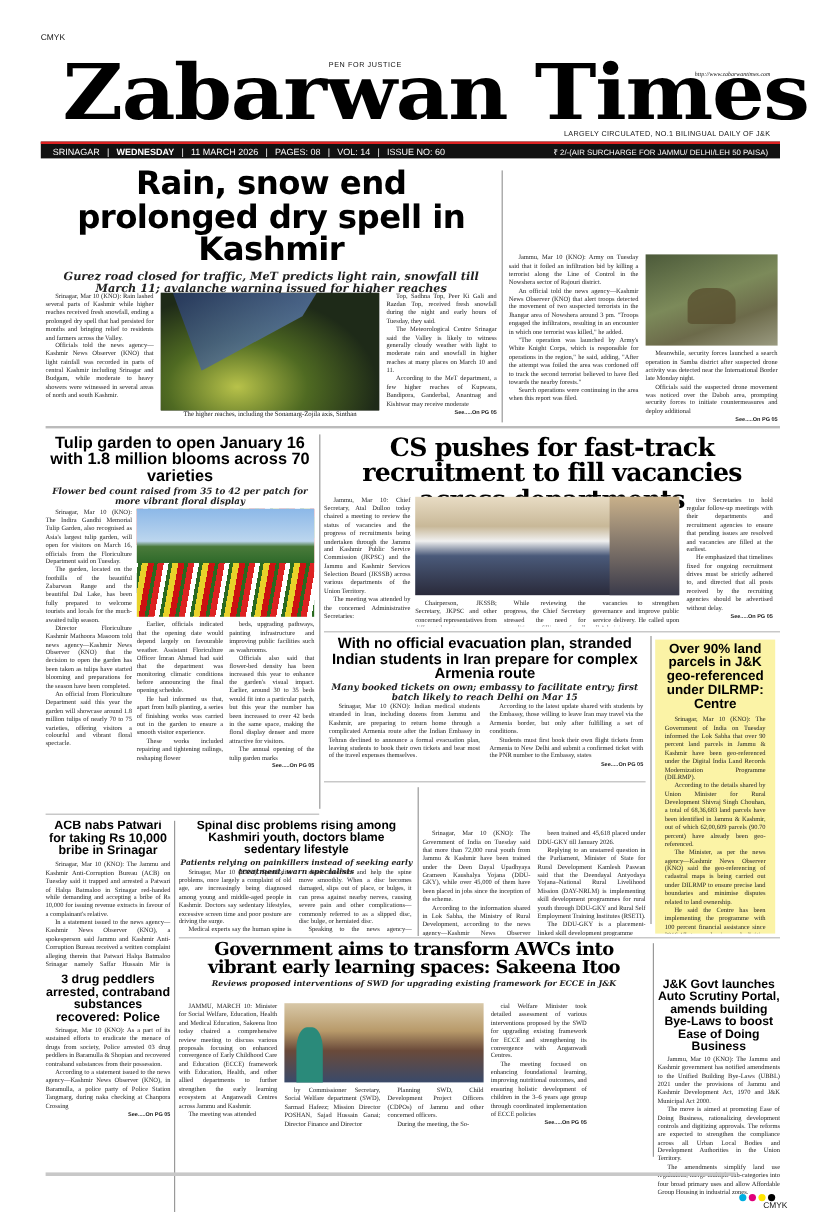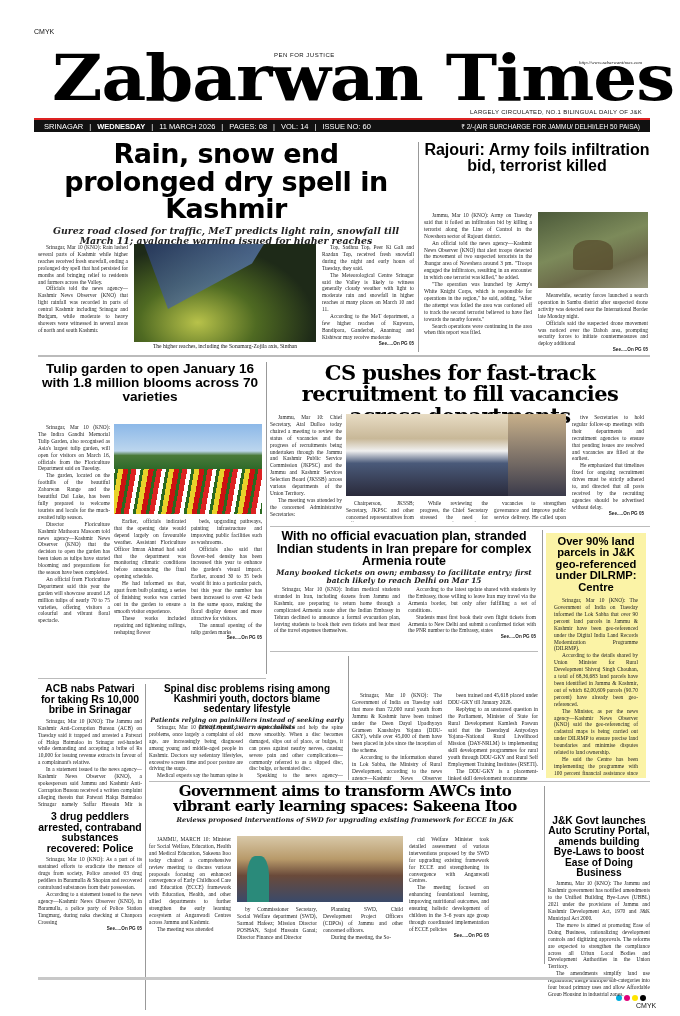--- a/index.html
+++ b/index.html
@@ -76,41 +76,41 @@
       <p>Top, Sadhna Top, Peer Ki Gali and Razdan Top, received fresh snowfall during the night and early hours of Tuesday, they said.</p>
         <p>The Meteorological Centre Srinagar said the Valley is likely to witness generally cloudy weather with light to moderate rain and snowfall in higher reaches at many places on March 10 and 11.</p>
         <p>According to the MeT department, a few higher reaches of Kupwara, Bandipora, Ganderbal, Anantnag and Kishtwar may receive moderate</p>
       <div class="see">See.....On PG 05</div>
     </div>
   </div>
 
   <div class="vr" style="left:384px;top:142px;height:210px;"></div>
 
   <div class="art" style="left:390px;top:142px;width:226px;height:210px;">
-    <div class="hl" style="font-size:16px;">Rajouri: Army foils infiltration bid, terrorist killed</div>
     <div class="body" style="position:absolute;left:0;top:70px;width:108px;">
       <p>Jammu, Mar 10 (KNO): Army on Tuesday said that it foiled an infiltration bid by killing a terrorist along the Line of Control in the Nowshera sector of Rajouri district.</p>
         <p>An official told the news agency—Kashmir News Observer (KNO) that alert troops detected the movement of two suspected terrorists in the Jhangar area of Nowshera around 3 pm. "Troops engaged the infiltrators, resulting in an encounter in which one terrorist was killed," he added.</p>
         <p>"The operation was launched by Army's White Knight Corps, which is responsible for operations in the region," he said, adding, "After the attempt was foiled the area was cordoned off to track the second terrorist believed to have fled towards the nearby forests."</p>
         <p>Search operations were continuing in the area when this report was filed.</p>
     </div>
     <div class="photo" style="left:114px;top:70px;width:110px;height:76px;background:linear-gradient(160deg,#4c5a3a 0%,#7c8a5a 45%,#6c6a4a 70%,#9a9a80 100%);">
       <div style="position:absolute;left:35px;top:28px;width:40px;height:30px;background:#5a5030;border-radius:40% 40% 10% 10%;opacity:.8;"></div>
     </div>
     <div class="body" style="position:absolute;left:114px;top:150px;width:110px;">
       <p>Meanwhile, security forces launched a search operation in Samba district after suspected drone activity was detected near the International Border late Monday night.</p>
         <p>Officials said the suspected drone movement was noticed over the Daboh area, prompting security forces to initiate countermeasures and deploy additional</p>
       <div class="see">See.....On PG 05</div>
     </div>
   </div>
 
   <div class="hr" style="left:4px;top:355px;width:612px;"></div>
 
   <div class="art" style="left:4px;top:362px;width:224px;height:314px;">
     <div class="hl" style="font-size:13.6px;">Tulip garden to open January 16 with 1.8 million blooms across 70 varieties</div>
+    <div class="dk" style="font-size:7.3px;margin-top:2px;">Flower bed count raised from 35 to 42 per patch for more vibrant floral display</div>
     <div class="body" style="position:absolute;left:0;top:62px;width:72px;">
       <p>Srinagar, Mar 10 (KNO): The Indira Gandhi Memorial Tulip Garden, also recognised as Asia's largest tulip garden, will open for visitors on March 16, officials from the Floriculture Department said on Tuesday.</p>
         <p>The garden, located on the foothills of the beautiful Zabarwan Range and the beautiful Dal Lake, has been fully prepared to welcome tourists and locals for the much-awaited tulip season.</p>
         <p>Director Floriculture Kashmir Mathoora Masoom told news agency—Kashmir News Observer (KNO) that the decision to open the garden has been taken as tulips have started blooming and preparations for the season have been completed.</p>
         <p>An official from Floriculture Department said this year the garden will showcase around 1.8 million tulips of nearly 70 to 75 varieties, offering visitors a colourful and vibrant floral spectacle.</p>
     </div>
     <div class="photo" style="left:76px;top:62px;width:148px;height:90px;background:linear-gradient(#8cb8e8 0%,#bcd6ee 30%,#4a7a3a 35%,#2e6a2a 50%,transparent 50%),repeating-linear-gradient(100deg,#d22 0 5px,#fff 5px 9px,#2a6a20 9px 12px,#e8d22a 12px 17px,#c11 17px 22px,#2a6a20 22px 25px);"></div>
     <div class="body" style="position:absolute;left:76px;top:156px;width:72px;">
       <p>Earlier, officials indicated that the opening date would depend largely on favourable weather. Assistant Floriculture Officer Imran Ahmad had said that the department was monitoring climatic conditions before announcing the final opening schedule.</p>
         <p>He had informed us that, apart from bulb planting, a series of finishing works was carried out in the garden to ensure a smooth visitor experience.</p>

